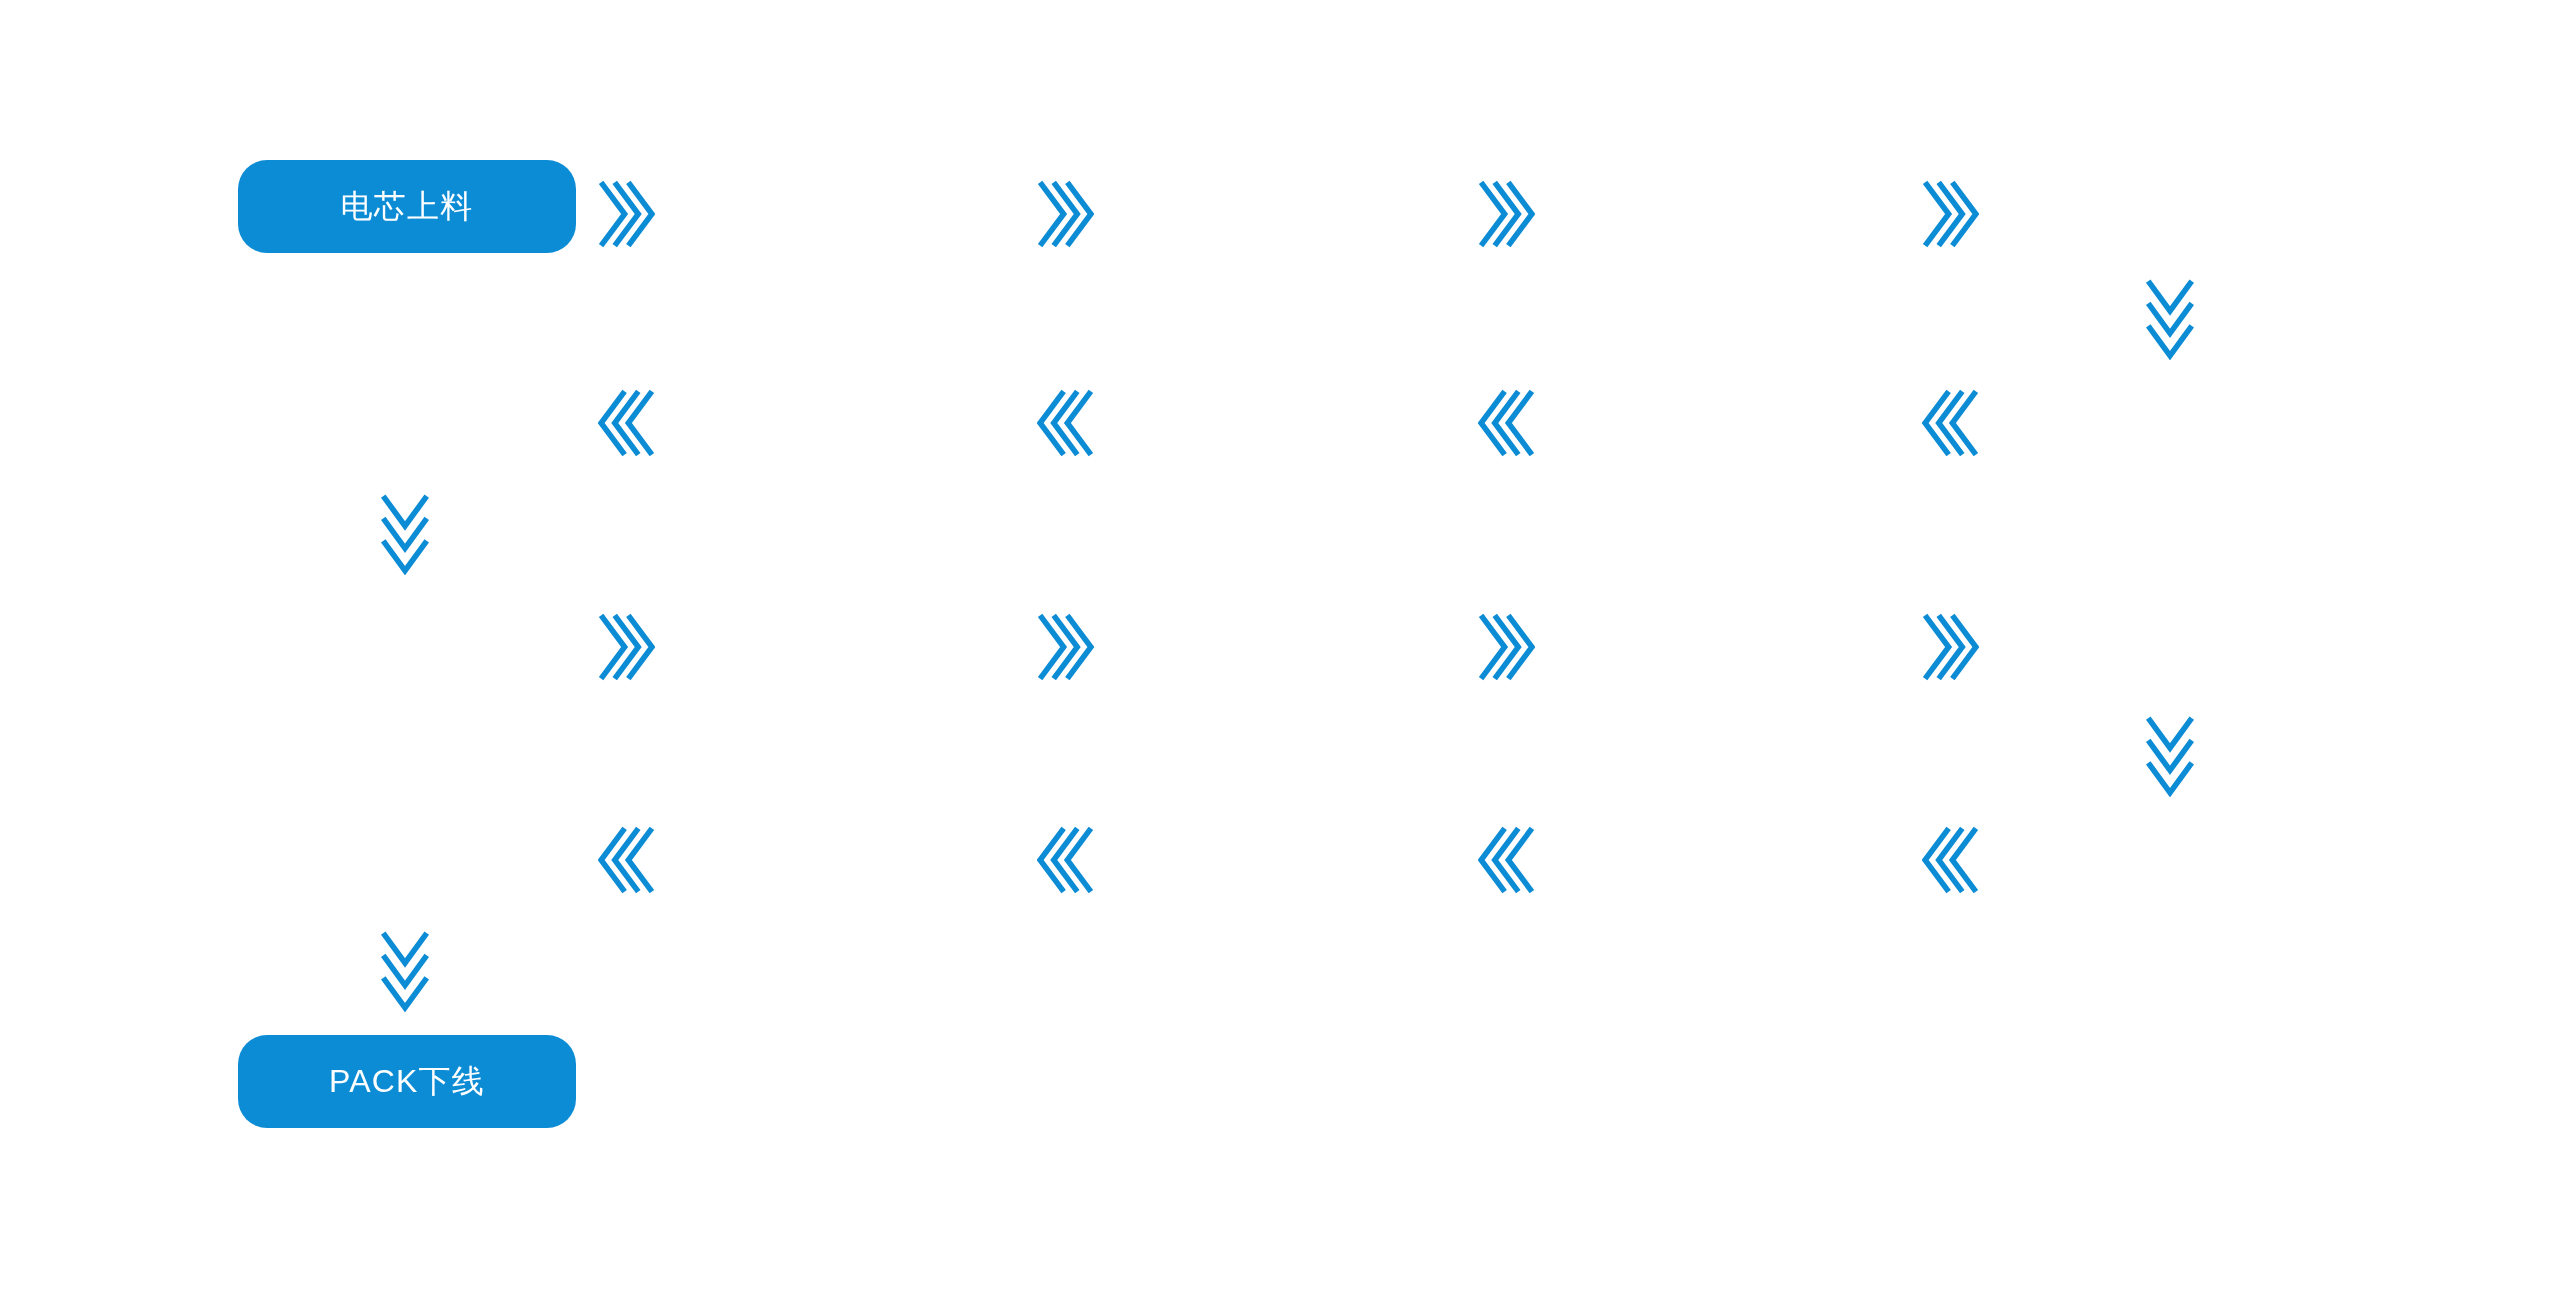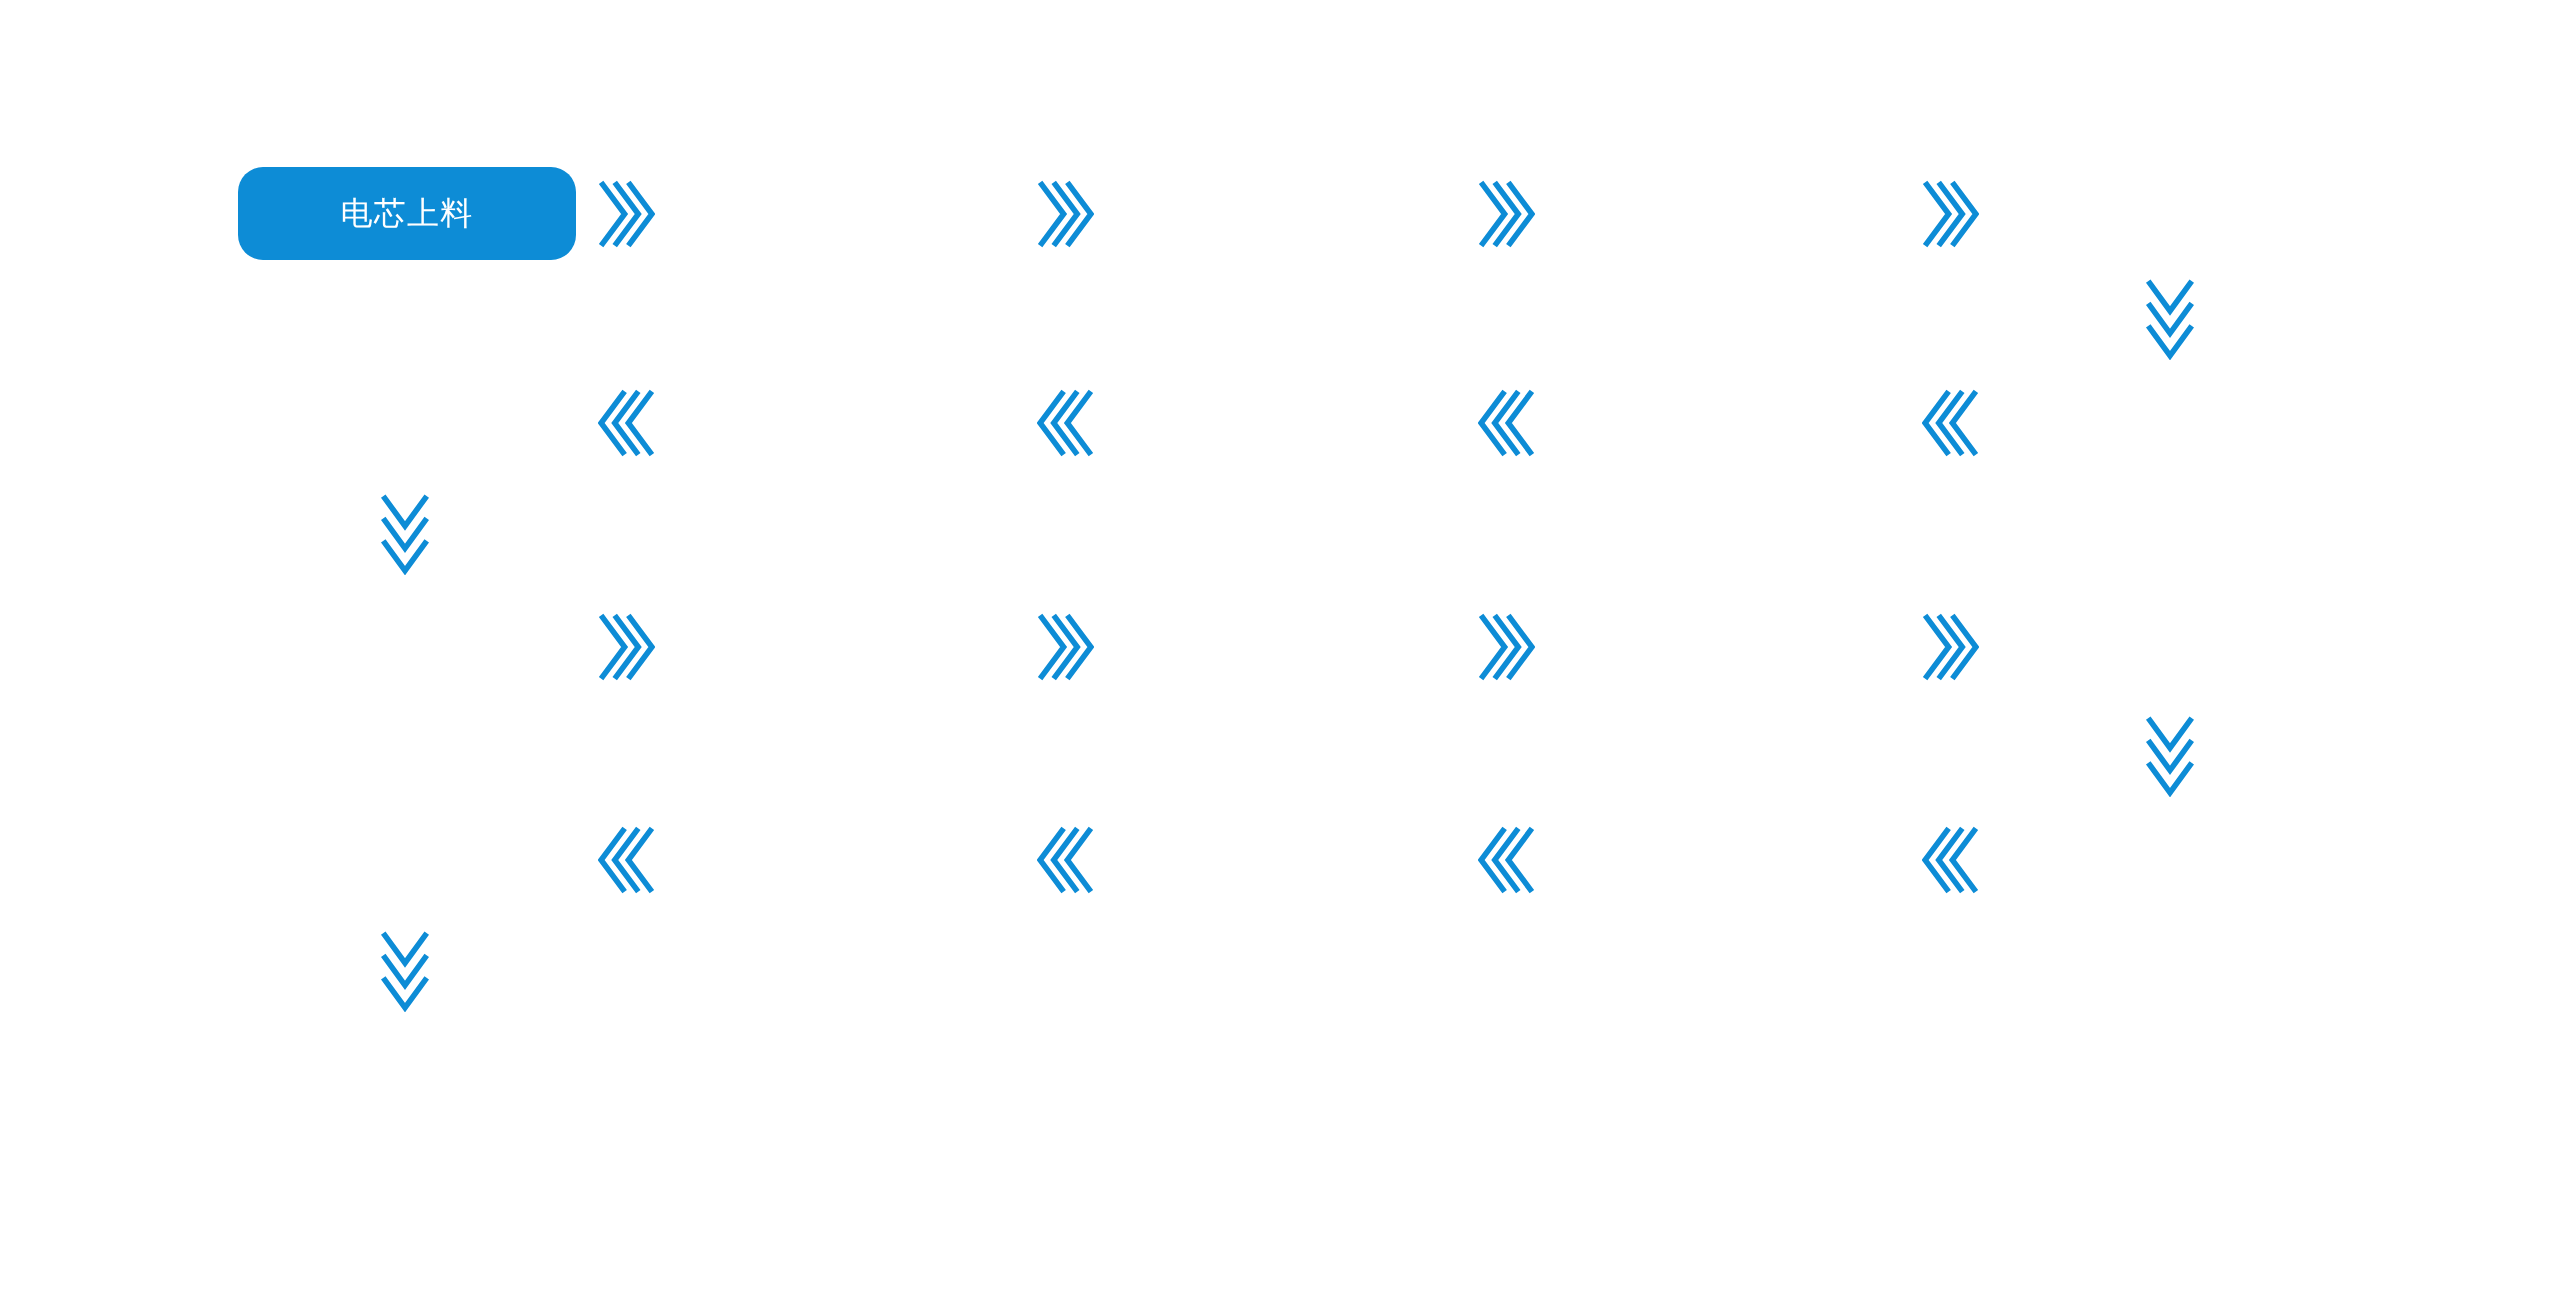--- a/index.html
+++ b/index.html
@@ -24,21 +24,21 @@
     border-radius: 29px;
     background: var(--accent);
     color: #ffffff;
     display: flex; align-items: center; justify-content: center;
     font-size: 32px;
     font-weight: 500;
     letter-spacing: 1.2px;
     text-align: center;
     user-select: none;
   }
-  .node-start { left: 238px; top: 167px; border-radius: 25px; }
+  .node-start { left: 238px; top: 160px; }
   .node-end   { left: 238px; top: 1035px; }
   .chev {
     position: absolute;
     color: var(--accent);
     display: block;
   }
   .chev polyline, .svgdefs polyline {
     fill: none;
     stroke: currentColor;
     stroke-width: 9;
@@ -130,15 +130,18 @@
       <use href="#sym-chev-right"></use>
     </svg>
   <svg class="chev flip" style="left:1922px; top:825px" width="57" height="70" viewBox="0 0 92 112">
       <use href="#sym-chev-right"></use>
     </svg>
 
   <svg class="chev" style="left:380px; top:930px" width="50" height="82" viewBox="0 0 80 132">
       <use href="#sym-chev-down"></use>
     </svg>
 
+  <div class="node node-end">
+    <span>PACK下线</span>
+  </div>
 
 </div>
 
 
 </body></html>

